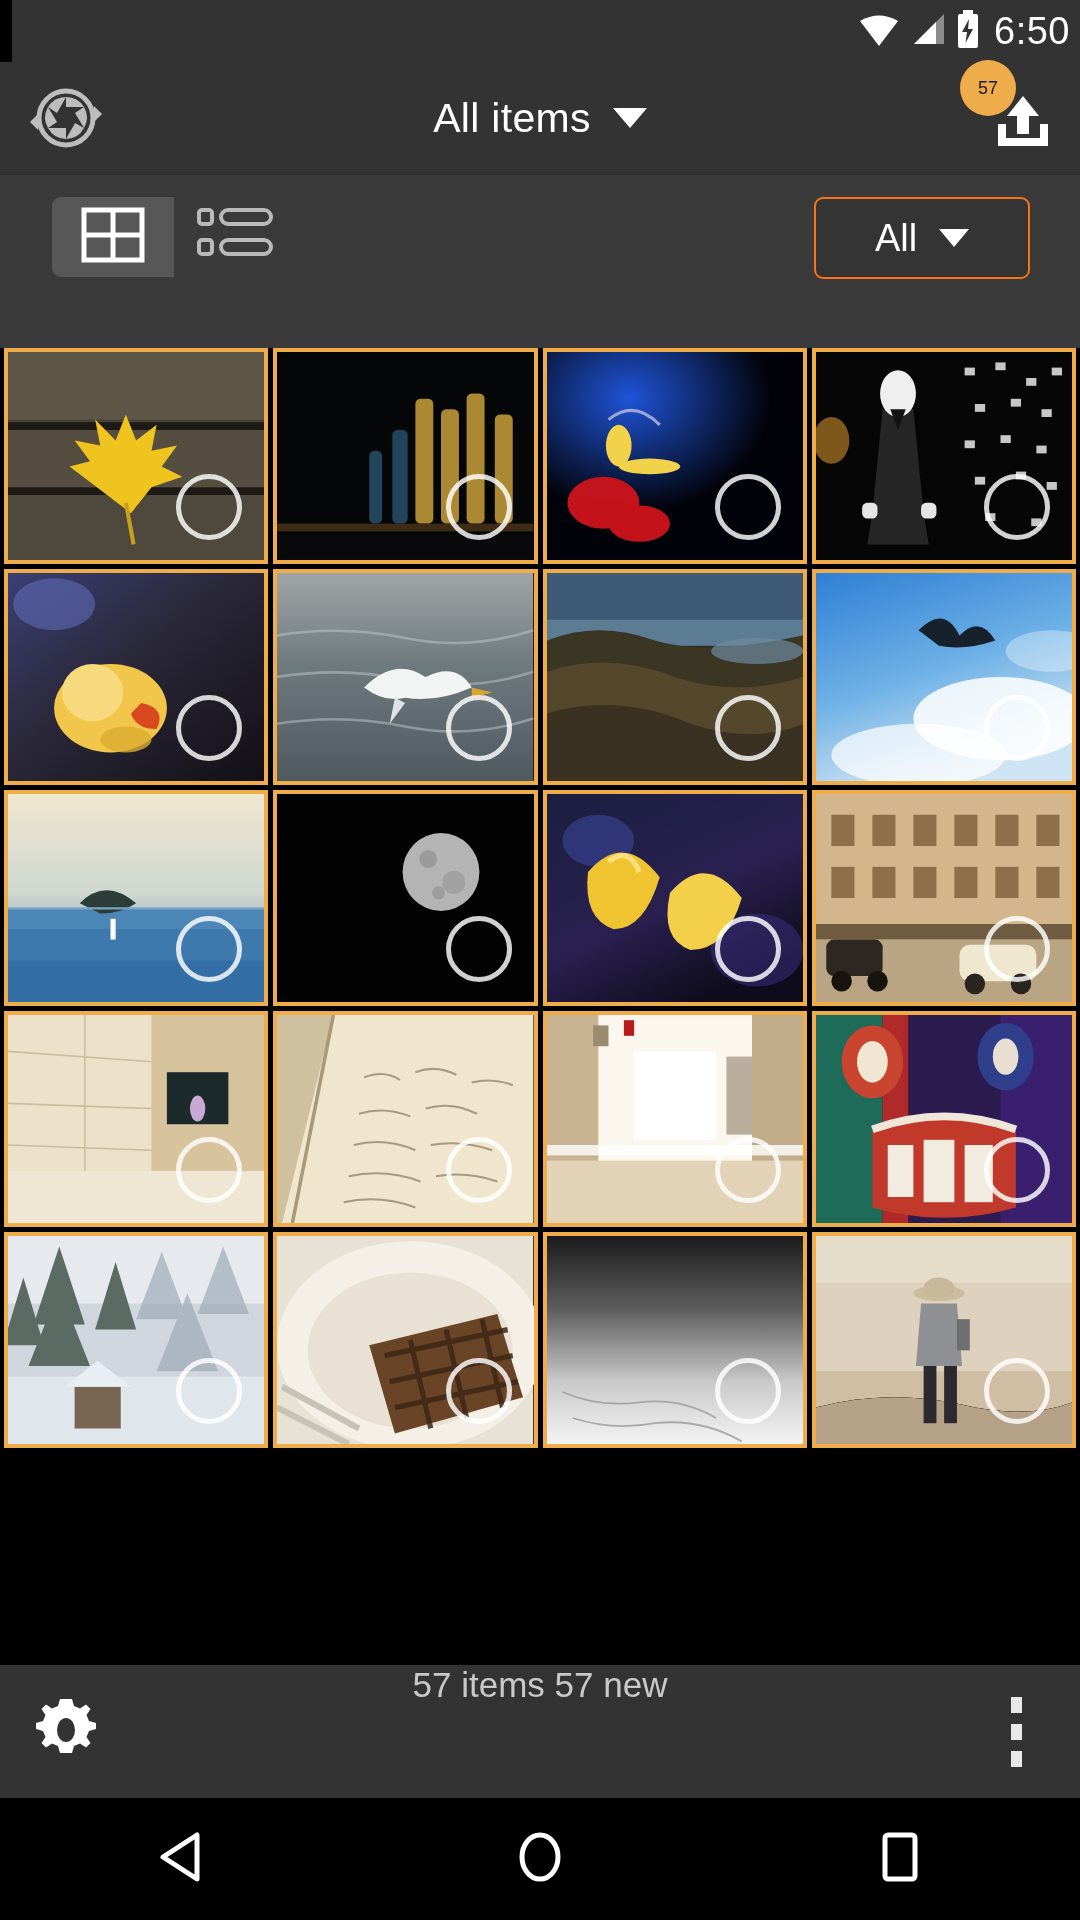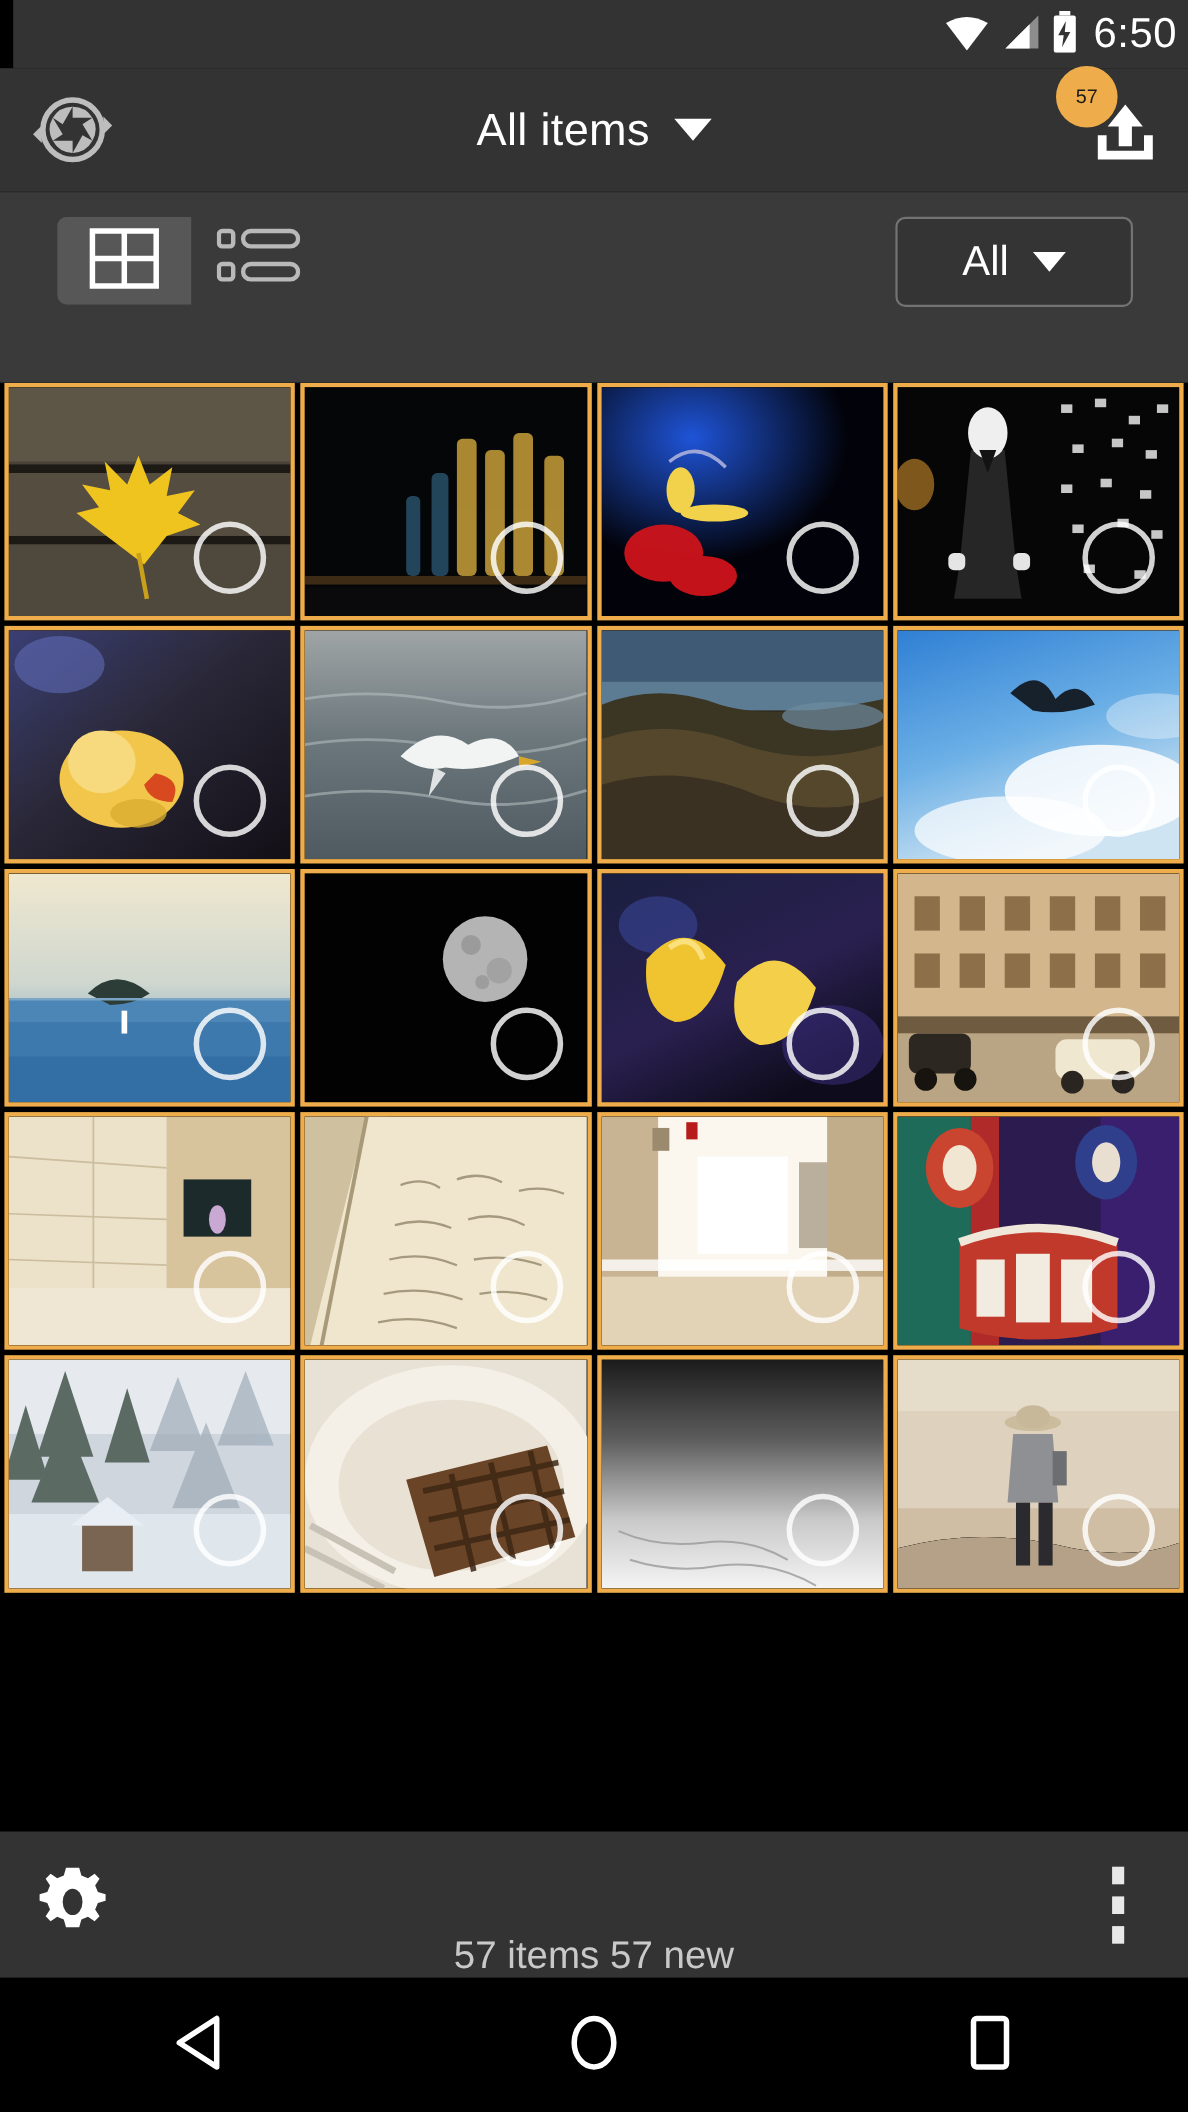--- a/index.html
+++ b/index.html
@@ -73,21 +73,21 @@
     display:flex;
     background:#3f3f3f;
   }
   .seg-half { flex:1; display:flex; align-items:center; justify-content:center; }
   .seg-half.active { background:#575757; }
   .seg-half.inactive { background:#3a3a3a; }
 
   .filter-btn {
     position:absolute; right:50px; top:22px;
     width:216px; height:82px;
-    border:2px solid #737373; border-radius:9px;
+    border:2px solid #f97316; border-radius:9px;
     background:#343434;
     display:flex; align-items:center; justify-content:center; gap:22px;
   }
   .filter-label { color:#ffffff; font-size:38px; }
   .caret-small {
     width:0; height:0;
     border-left:15px solid transparent;
     border-right:15px solid transparent;
     border-top:18px solid #ffffff;
   }
@@ -120,21 +120,21 @@
   
   .bottombar {
     position:absolute; left:0; top:1665px; width:1080px; height:133px;
     background:#333333;
     display:flex; align-items:center;
   }
   .gear-btn { position:absolute; left:20px; top:50%; transform:translateY(-50%);
     width:92px; height:92px; display:flex; align-items:center; justify-content:center; }
   .bottom-text {
     position:absolute; left:0; right:0; top:0; bottom:0;
-    display:flex; flex-direction:column; align-items:center; justify-content:flex-end; gap:6px;
+    display:flex; flex-direction:column; align-items:center; justify-content:space-between; gap:6px;
   }
   .bt-line1 { color:#c9c9c9; font-size:35px; }
   .bt-line2 { color:#b4b4b4; font-size:35px; }
   .kebab-btn {
     position:absolute; right:26px; top:50%; transform:translateY(-50%);
     width:76px; height:92px; display:flex; flex-direction:column;
     align-items:center; justify-content:center; gap:11px;
   }
   .kebab-dot { width:11px; height:16px; background:#e8e8e8; }
 

